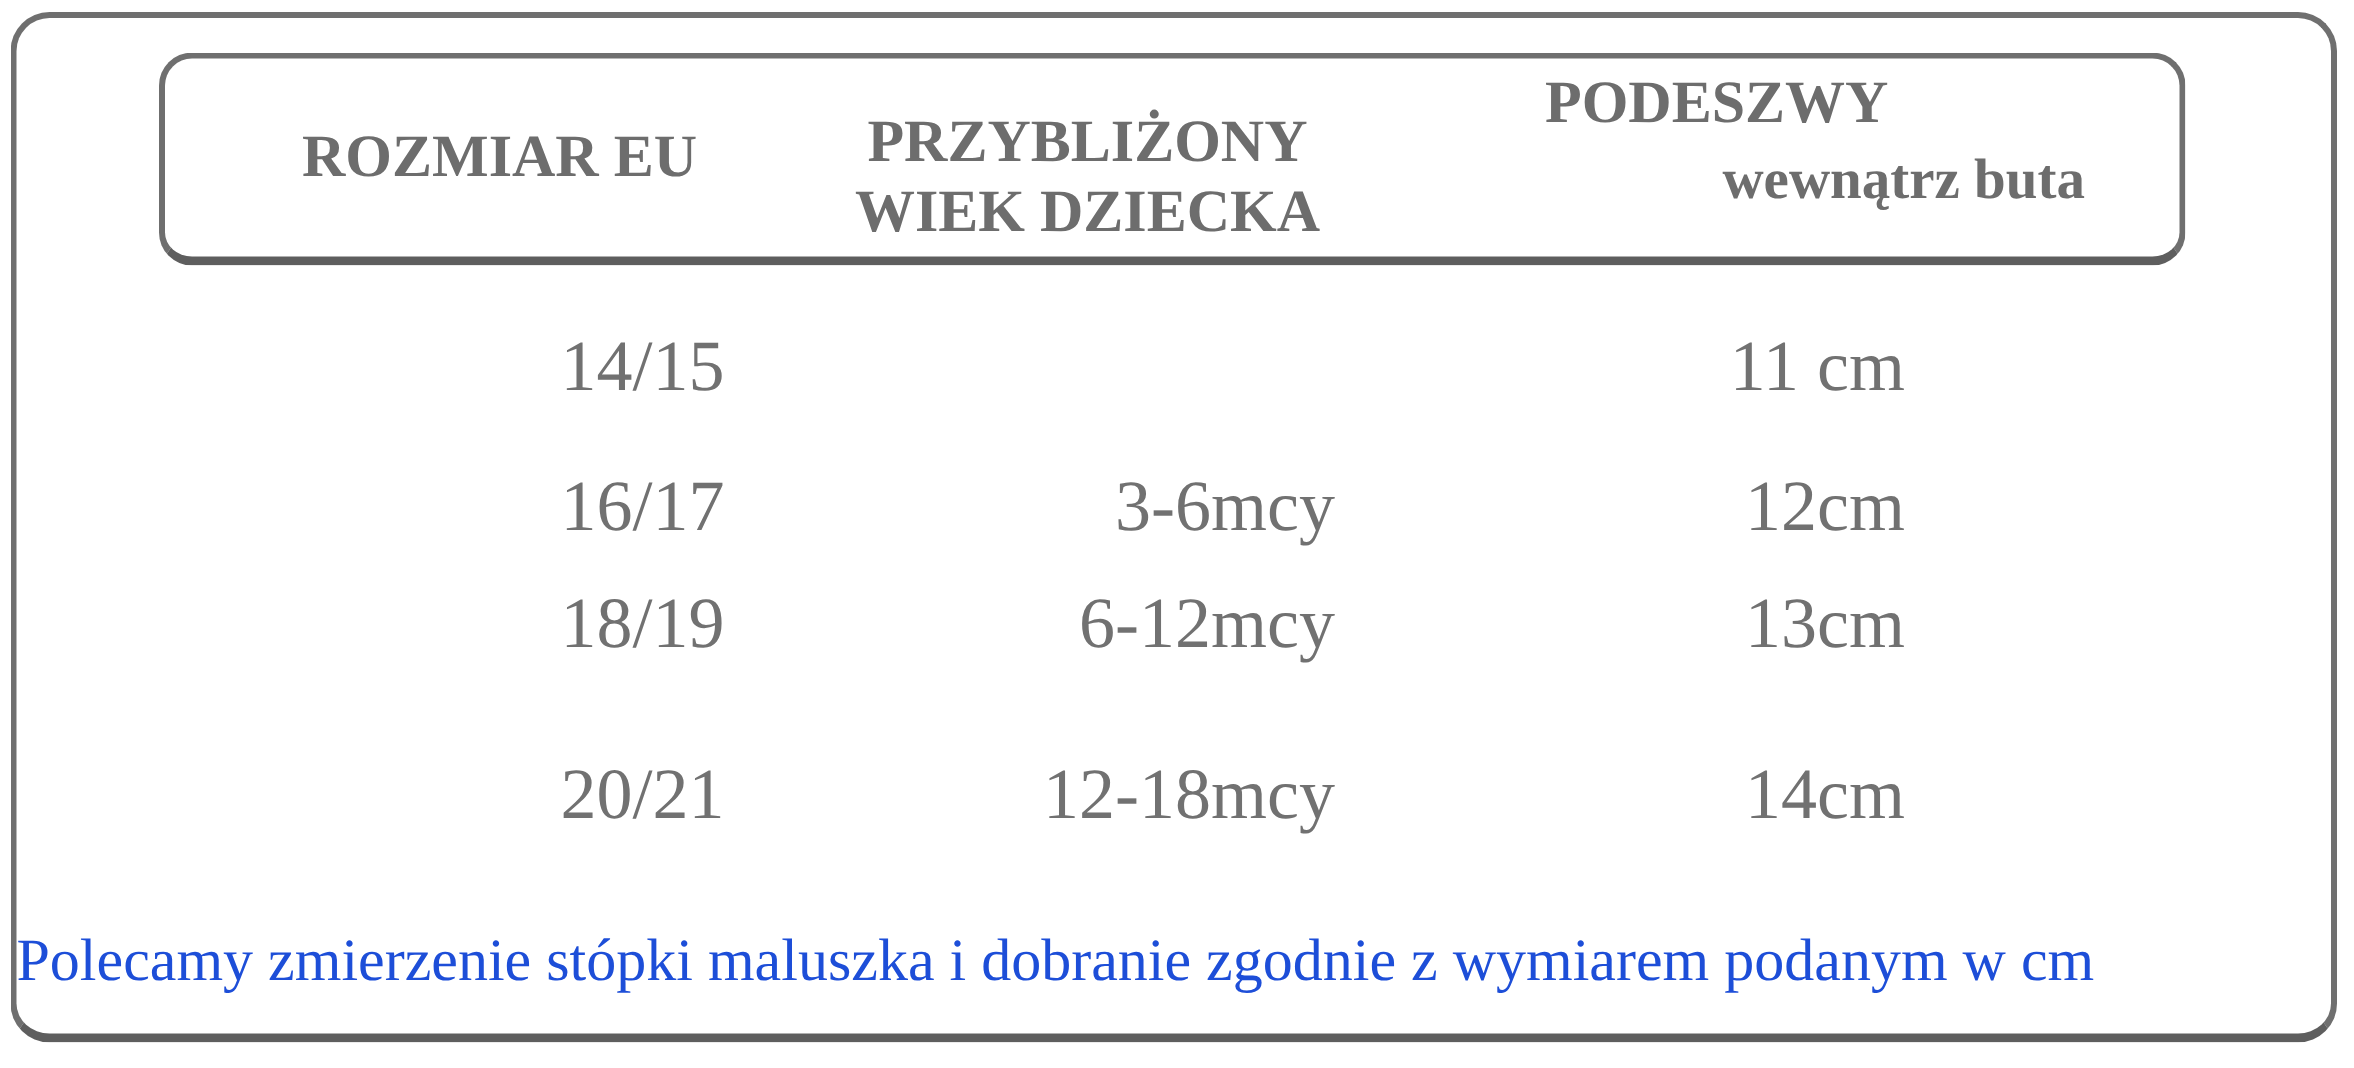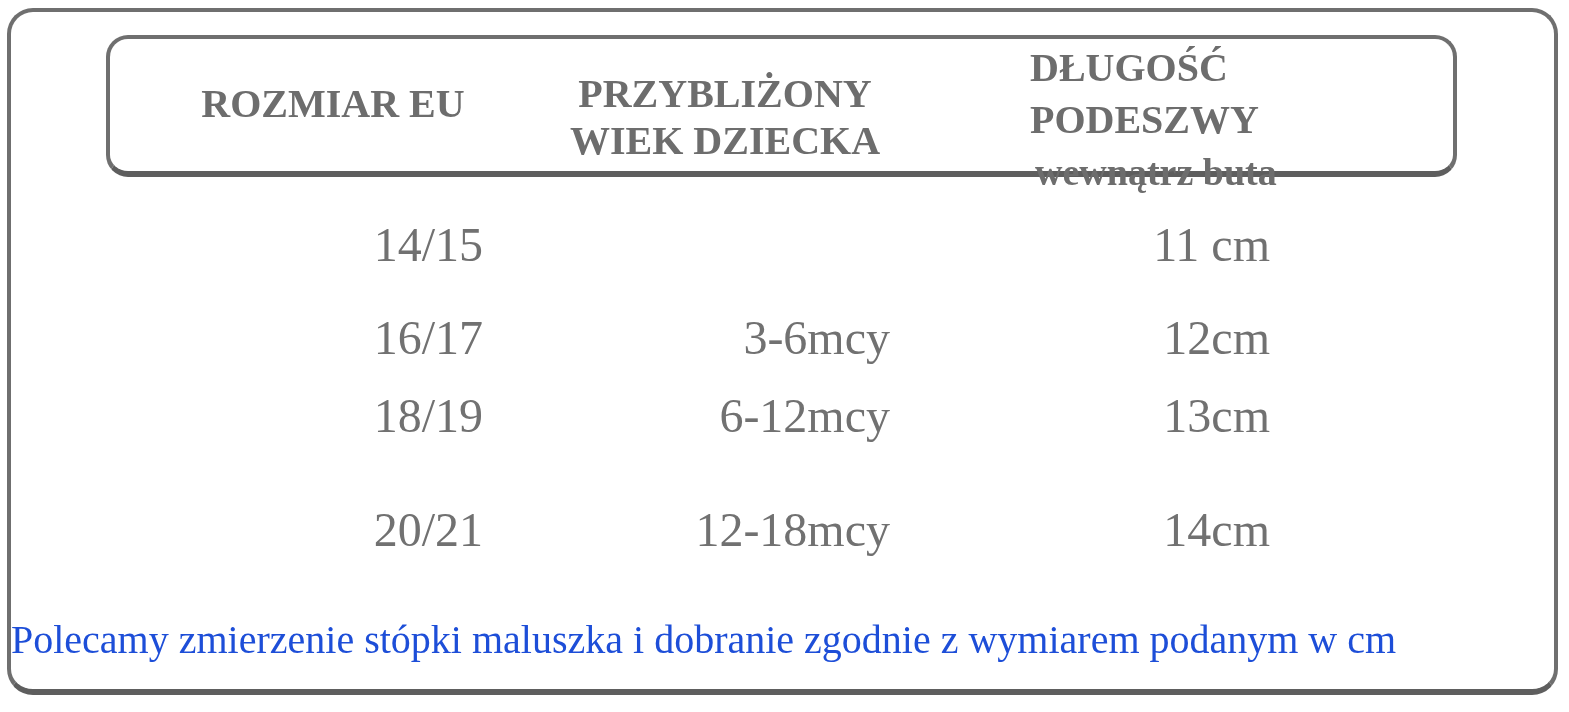--- a/index.html
+++ b/index.html
@@ -67,20 +67,21 @@
     left: 920px;
     top: 3px;
     width: 360px;
     text-align: left;
     font-size: 40px;
     line-height: 52px;
   }
   .hcol3 .subhead {
     font-size: 38px;
     padding-left: 5px;
+    text-align: right;
   }
   .row {
     position: absolute;
     left: 0;
     width: 1543px;
     height: 60px;
     line-height: 60px;
     font-size: 48px;
     color: #717171;
   }
@@ -119,21 +120,20 @@
 
     <div class="header-box">
       <div class="hcell hcol1">ROZMIAR EU</div>
 
       <div class="hcell hcol2">
         <div>PRZYBLIŻONY</div>
         <div>WIEK DZIECKA</div>
       </div>
 
       <div class="hcell hcol3">
-        <div>DŁUGOŚĆ</div>
         <div>PODESZWY</div>
         <div class="subhead">wewnątrz buta</div>
       </div>
     </div>
 
     <div class="row row-1">
       <div class="cell c1">14/15</div>
       <div class="cell c3">11 cm</div>
     </div>
 

